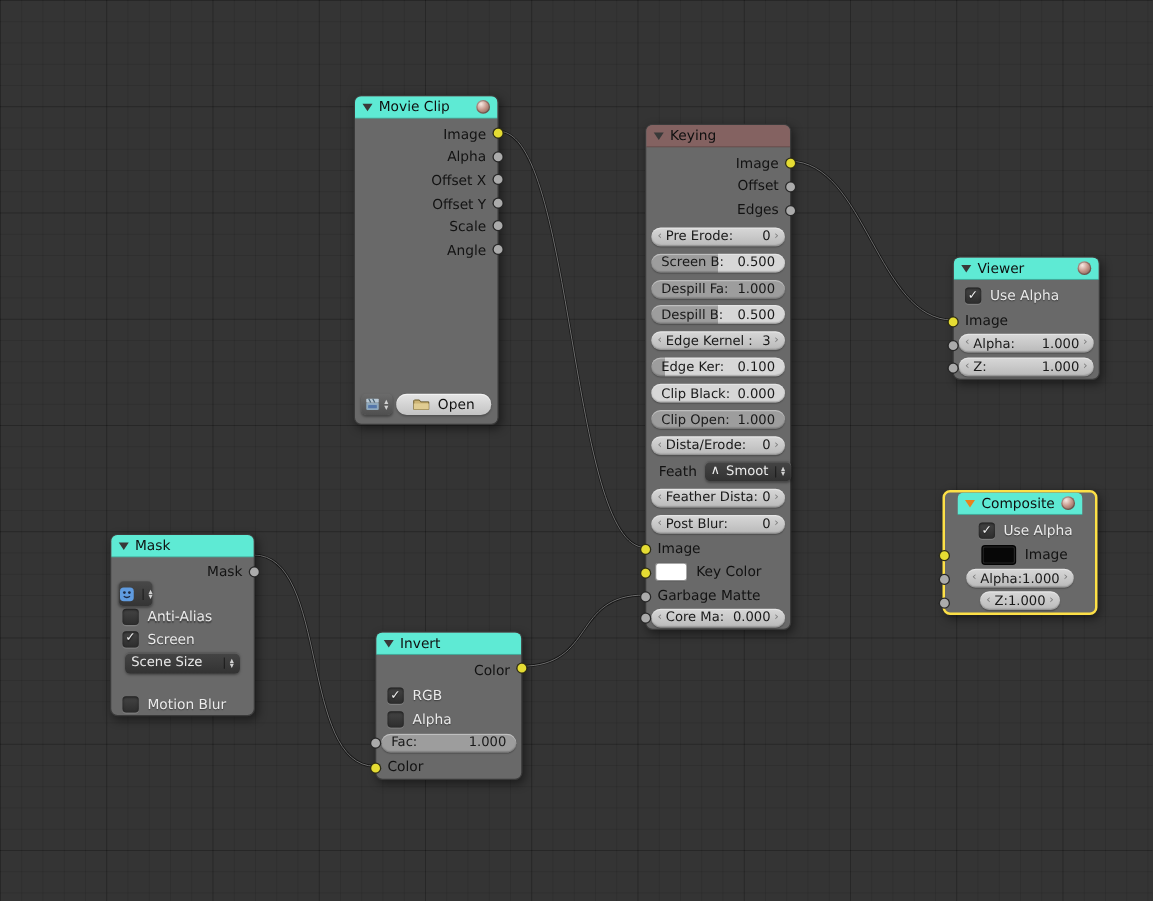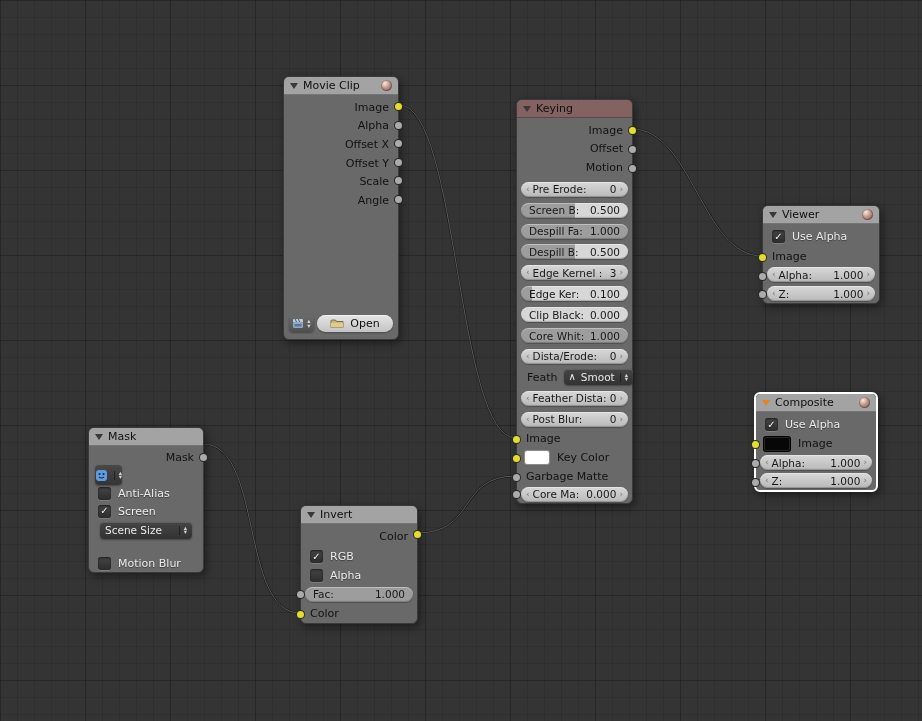--- a/index.html
+++ b/index.html
@@ -14,24 +14,24 @@
       linear-gradient(90deg, rgba(0,0,0,0.10) 1px, transparent 1px);
     background-size:85px 85px,85px 85px,17px 17px,17px 17px;
   }
   #wires{position:absolute;inset:0;z-index:1;}
   .node{
     position:absolute;z-index:2;box-sizing:border-box;
     background:#696969;border:1px solid #3a3a3a;border-radius:6px;
     box-shadow:2px 3px 8px rgba(0,0,0,0.45);
     display:flex;flex-direction:column;
   }
-  .node.selected{border:2px solid #ffffff;}
+  .node.selected{border:2px solid #fde047;align-items:center;}
   .node-header{
     flex:none;height:17px;display:flex;align-items:center;gap:5px;padding:0 6px;
-    background:#a3a3a3;border-radius:5px 5px 0 0;border-bottom:1px solid rgba(0,0,0,0.28);
+    background:#5eead4;border-radius:5px 5px 0 0;border-bottom:1px solid rgba(0,0,0,0.28);
   }
   .node-keying .node-header{background:#846261;}
   .tri{width:0;height:0;border-left:4px solid transparent;border-right:4px solid transparent;border-top:6px solid #393939;flex:none;}
   .node-composite .tri{border-top-color:#e8821e;}
   .node-title{font-size:11px;color:#0f0f0f;white-space:nowrap;}
   .sphere{margin-left:auto;flex:none;width:11px;height:11px;border-radius:50%;
     background:radial-gradient(circle at 35% 30%, #f7eae4, #c49588 45%, #6f564e 90%);
     box-shadow:inset 0 0 0 1px rgba(0,0,0,0.25);}
   .socket{position:absolute;width:9px;height:9px;border-radius:50%;
     border:1px solid rgba(15,15,15,0.85);box-sizing:border-box;z-index:4;}
@@ -155,21 +155,21 @@
     <span class="tri"></span>
     <span class="node-title">Keying</span>
   </div>
   <div class="row-out first-gap" style="height:19px">
       <span>Image</span>
     </div>
   <div class="row-out" style="height:19px">
       <span>Offset</span>
     </div>
   <div class="row-out" style="height:19px">
-      <span>Motion</span>
+      <span>Edges</span>
     </div>
 
   <div style="margin-top:2px">
     <div class="prow">
         <span class="pill num">
           <span class="arr">‹</span>
           <span class="lbl">Pre Erode:</span>
           <span class="val">0</span>
           <span class="arr">›</span>
         </span>
@@ -207,21 +207,21 @@
         </span>
       </div>
     <div class="prow">
         <span class="pill slider" style="--f:0%">
           <span class="lbl">Clip Black:</span>
           <span class="val">0.000</span>
         </span>
       </div>
     <div class="prow">
         <span class="pill slider" style="--f:100%">
-          <span class="lbl">Core Whit:</span>
+          <span class="lbl">Clip Open:</span>
           <span class="val">1.000</span>
         </span>
       </div>
     <div class="prow">
         <span class="pill num">
           <span class="arr">‹</span>
           <span class="lbl">Dista/Erode:</span>
           <span class="val">0</span>
           <span class="arr">›</span>
         </span>

